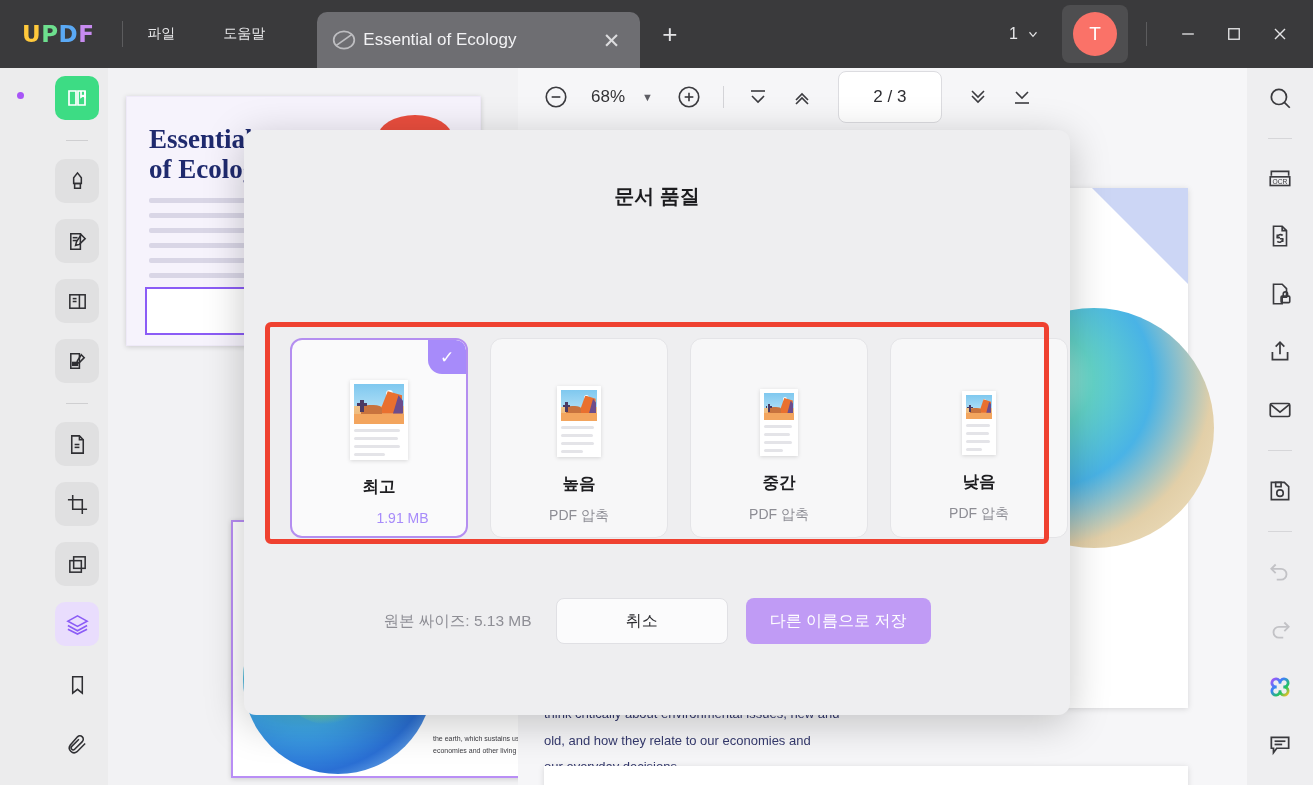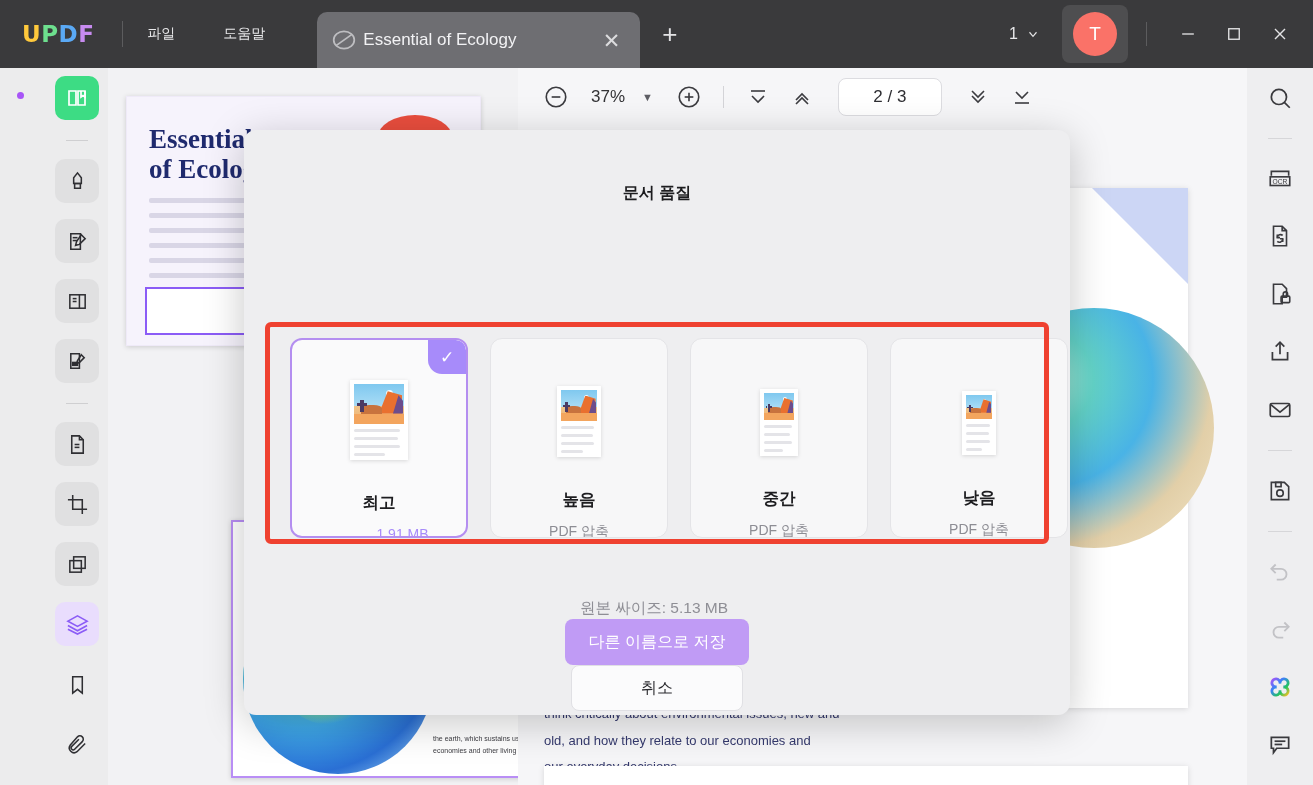--- a/index.html
+++ b/index.html
@@ -103,21 +103,21 @@
   .thumb2 .btxt { position: absolute; left: 200px; bottom: 18px; right: 14px; color: #3b3b40; font-size: 7px; line-height: 1.8; }
 
   
   .viewer { position: absolute; left: 518px; top: 0; right: 66px; height: 717px; background: #f6f6f8; }
   .vtoolbar { height: 58px; display: flex; align-items: center; padding-left: 18px; gap: 4px; }
   .vbtn { width: 40px; height: 40px; border-radius: 8px; display: flex; align-items: center;
           justify-content: center; cursor: pointer; color: #3c3c40; }
   .zoomval { font-size: 17px; color: #333336; padding: 0 10px; min-width: 56px; text-align: center; }
   .caret { font-size: 11px; color: #5e5e64; padding: 0 12px 0 2px; cursor: pointer; }
   .vsep { width: 1px; height: 22px; background: #d4d4d8; margin: 0 10px; }
-  .pagebox { width: 104px; height: 38px; background: #fff; border: 1px solid #dcdce0; border-radius: 8px;
+  .pagebox { width: 104px; height: 52px; background: #fff; border: 1px solid #dcdce0; border-radius: 8px;
              display: flex; align-items: center; justify-content: center; font-size: 17px; color: #2e2e32;
              margin: 0 12px; cursor: text; }
 
   .pages { position: absolute; top: 58px; left: 0; right: 0; bottom: 0; overflow: hidden; }
   .pg { position: absolute; background: #fff; box-shadow: 0 1px 6px rgba(0,0,0,.13); }
   .pgA { left: 26px; top: 62px; width: 644px; height: 520px; }
   .pgA .corner { position: absolute; right: 0; top: 0; width: 0; height: 0;
                  border-top: 96px solid #ccd6f5; border-left: 96px solid transparent; }
   .pgA h2 { position: absolute; left: 0; top: 205px; color: #1e2a6b; font-family: "Liberation Serif", serif;
             font-weight: bold; font-size: 30px; line-height: 1.25; width: 620px; }
@@ -127,21 +127,21 @@
   .pgB { left: 26px; top: 640px; width: 644px; height: 200px; }
   .pgB h3 { color: #1b2a6e; font-family: "Liberation Serif", serif; font-weight: bold; font-size: 21px;
             padding: 52px 0 0 36px; letter-spacing: .3px; }
 
   
   .overlay { position: absolute; left: 0; top: 68px; width: 1313px; height: 717px; background: transparent; }
   .modal {
     position: absolute; left: 244px; top: 62px; width: 826px; height: 585px;
     background: #eeeef0; border-radius: 12px; box-shadow: 0 8px 40px rgba(0,0,0,.22);
   }
-  .modal h1 { text-align: center; font-size: 16px; color: #1c1c1f; font-weight: bold; padding-top: 53px; }
+  .modal h1 { text-align: center; font-size: 20px; color: #1c1c1f; font-weight: bold; padding-top: 53px; }
   .modal .sub { text-align: center; font-size: 15.5px; color: #9a9aa0; padding-top: 20px; }
   .redbox-outline { position: absolute; left: 21px; top: 192px; width: 784px; height: 222px;
                     border: 5px solid #ef4130; border-radius: 6px; pointer-events: none; }
 
   .cards { position: absolute; left: 46px; top: 208px; display: flex; gap: 22px; }
   .card {
     width: 178px; height: 200px; background: #f7f7f8; border: 1px solid #e4e4e7; border-radius: 12px;
     display: flex; flex-direction: column; align-items: center; position: relative; cursor: pointer;
     overflow: hidden;
   }
@@ -162,25 +162,25 @@
                 background: #6c4d8c; clip-path: polygon(55% 0, 100% 30%, 100% 100%, 0 100%); }
   .pic .hill { position: absolute; left: 14%; bottom: 26%; width: 42%; height: 22%;
                background: #c8733e; border-radius: 40% 40% 0 0; }
   .pic .cactus { position: absolute; left: 12%; bottom: 30%; width: 7%; height: 30%; background: #4b3a63; }
   .pic .cactus::before, .pic .cactus::after {
     content: ""; position: absolute; top: 28%; width: 90%; height: 22%; background: #4b3a63; }
   .pic .cactus::before { left: -95%; }
   .pic .cactus::after { right: -95%; }
   .pic .ground { position: absolute; left: 0; bottom: 0; width: 100%; height: 26%; background: #f3a55e; }
   .cthumb .ln { height: 3px; background: #e4e4e8; border-radius: 2px; margin-top: 5px; }
-  .cname { font-size: 16.5px; font-weight: bold; color: #1d1d20; margin-top: 32px; }
+  .cname { font-size: 16.5px; font-weight: bold; color: #1d1d20; margin-top: 16px; }
   .cdesc { font-size: 14px; color: #8d8d94; margin-top: 12px; }
   .cdesc.size { color: #a78bfa; margin-left: 47px; }
   .footer { position: absolute; left: 0; top: 468px; width: 826px;
-            display: flex; align-items: center; justify-content: center; gap: 0; flex-direction: column; }
+            display: flex; align-items: center; justify-content: center; gap: 18px; }
   .origtxt { font-size: 15.5px; color: #8e8e95; margin-right: 6px; }
   .btn { height: 46px; border-radius: 8px; display: flex; align-items: center; justify-content: center;
          font-size: 16px; cursor: pointer; padding: 0 24px; }
   .btn-primary { background: #c09bf5; color: #fff; min-width: 172px; }
   .btn-ghost { background: #fbfbfc; color: #2b2b2f; border: 1px solid #e0e0e4; min-width: 172px; }
   svg { display: block; }
 </style>
 </head>
 <body>
 
@@ -350,21 +350,21 @@
     </div>
 
     <div class="viewer">
       <div class="vtoolbar">
         <div class="vbtn">
           <svg width="26" height="26" viewBox="0 0 24 24" fill="none" stroke="#3c3c40" stroke-width="1.5">
             <circle cx="12" cy="12" r="9"></circle>
               <line x1="8" y1="12" x2="16" y2="12"></line>
             </svg>
         </div>
-        <div class="zoomval">37%</div>
+        <div class="zoomval">68%</div>
         <div class="caret">▼</div>
         <div class="vbtn">
           <svg width="26" height="26" viewBox="0 0 24 24" fill="none" stroke="#3c3c40" stroke-width="1.5">
             <circle cx="12" cy="12" r="9"></circle>
               <line x1="8" y1="12" x2="16" y2="12"></line>
               <line x1="12" y1="8" x2="12" y2="16"></line>
             </svg>
         </div>
         <div class="vsep"></div>
         <div class="vbtn">
@@ -586,20 +586,20 @@
             </div>
             <div class="cname">낮음</div>
             <div class="cdesc">PDF 압축</div>
           </div>
         </div>
 
         <div class="redbox-outline"></div>
 
         <div class="footer">
           <div class="origtxt">원본 싸이즈: 5.13 MB</div>
+          <div class="btn btn-ghost">취소</div>
           <div class="btn btn-primary">다른 이름으로 저장</div>
-          <div class="btn btn-ghost">취소</div>
         </div>
       </div>
     </div>
 
   </div>
 </div>
 
 </body></html>

